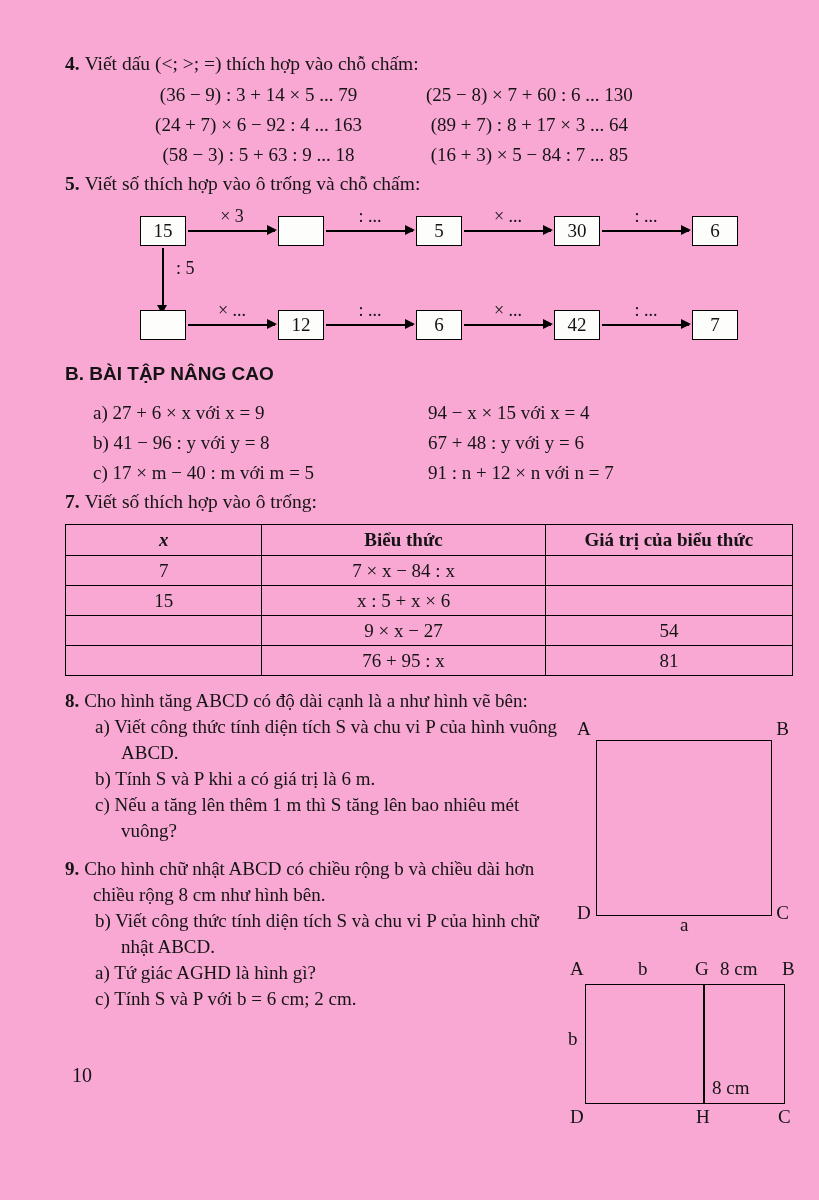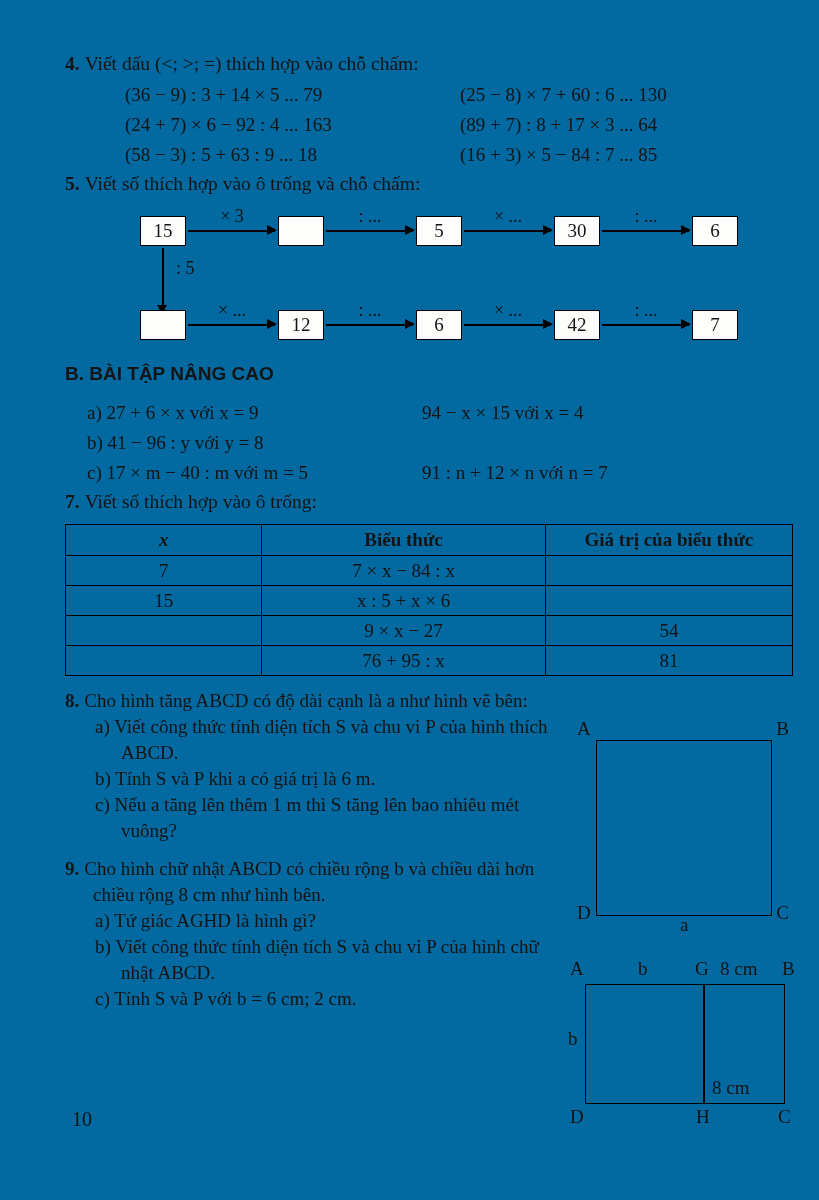--- a/index.html
+++ b/index.html
@@ -1,28 +1,28 @@
 <!DOCTYPE html>
 <html><head>
 <meta charset="utf-8">
 <style>
   * { margin:0; padding:0; box-sizing:border-box; }
   html,body { background:#e8e8e8; }
   .page {
     position:relative; width:819px; height:1200px; margin:0 auto;
-    background:#0369a1; color:#141414; overflow:hidden;
+    background:#f9a8d4; color:#141414; overflow:hidden;
     font-family:"Liberation Serif", serif; font-size:19px;
   }
   .content { position:absolute; left:65px; top:50px; width:728px; }
 
   .phead { line-height:28px; font-size:19.5px; }
   .pnum { font-weight:bold; margin-right:5px; }
 
   
-  .p4cols { display:flex; margin-left:60px; margin-top:2px; }
+  .p4cols { display:flex; margin-left:26px; margin-top:2px;text-align:center; }
   .p4cols .colL { width:335px; }
   .expr { line-height:30px; white-space:nowrap; }
 
   
   .p5 { margin-top:0; }
   .flow { position:relative; height:148px; margin-top:6px; }
   .flow-row { position:absolute; left:75px; display:flex; align-items:center; }
   .flow-row1 { top:12px; }
   .flow-row2 { top:106px; }
   .fbox {
@@ -45,21 +45,21 @@
     content:""; position:absolute; bottom:-8px; left:-4.6px; width:0; height:0;
     border-top:9px solid #000; border-left:5px solid transparent; border-right:5px solid transparent;
   }
   .varrow-lbl { position:absolute; left:111px; top:54px; font-size:18px; }
 
   
   .secB { margin-top:8px; font-family:"Liberation Sans", sans-serif; font-weight:bold; font-size:19px; line-height:28px; }
 
   
   .p6 { margin-top:10px; }
-  .p6rows { margin-left:22px; margin-top:2px; }
+  .p6rows { margin-left:28px; margin-top:2px; }
   .p6row { display:flex; line-height:30px; }
   .p6row .l { width:335px; white-space:nowrap; }
   .p6row .r { white-space:nowrap; }
 
   
   .p7wrap { }
   table.p7 { border-collapse:collapse; width:100%; margin-top:8px; }
   .p7 th, .p7 td { border:1.5px solid #000; text-align:center; height:30px; font-size:19px; padding:0 4px; }
   .p7 th { font-weight:bold; height:31px; }
   .p7 thead th:first-child { font-style:italic; }
@@ -88,21 +88,21 @@
   .fig9 .lab-topb { left:72px;  top:2px; }
   .fig9 .lab-g    { left:129px; top:2px; }
   .fig9 .lab-8top { left:154px; top:2px; }
   .fig9 .lab-bb   { left:216px; top:2px; }
   .fig9 .lab-leftb{ left:2px;   top:72px; }
   .fig9 .lab-8in  { left:146px; top:121px; }
   .fig9 .lab-d    { left:4px;   top:150px; }
   .fig9 .lab-h    { left:130px; top:150px; }
   .fig9 .lab-c    { left:212px; top:150px; }
 
-  .pagenum { position:absolute; left:72px; top:1108px; font-size:20px; }
+  .pagenum { position:absolute; left:72px; top:1064px; font-size:20px; }
 </style>
 </head>
 <body>
 
 <div class="page">
   <div class="content">
 
     <section>
       <div class="phead">
         <span class="pnum">4.</span><span>Viết dấu (&lt;; &gt;; =) thích hợp vào chỗ chấm:</span>
@@ -182,20 +182,21 @@
     <h2 class="secB">B. BÀI TẬP NÂNG CAO</h2>
 
     <section class="p6">
       <div class="p6rows">
         <div class="p6row">
           <div class="l">a) 27 + 6 × x với x = 9</div>
           <div class="r">94 − x × 15 với x = 4</div>
         </div>
         <div class="p6row">
           <div class="l">b) 41 − 96 : y với y = 8</div>
+          <div class="r">67 + 48 : y với y = 6</div>
         </div>
         <div class="p6row">
           <div class="l">c) 17 × m − 40 : m với m = 5</div>
           <div class="r">91 : n + 12 × n với n = 7</div>
         </div>
       </div>
     </section>
 
     <section class="p7wrap">
       <div class="phead">
@@ -237,33 +238,33 @@
           </tr>
         </tbody>
       </table>
     </section>
 
     <section class="pblock">
       <div class="phead2">
         <span class="pnum">8.</span><span>Cho hình tăng ABCD có độ dài cạnh là a như hình vẽ bên:</span>
       </div>
       <div class="pitems">
-        <div class="pitem">a) Viết công thức tính diện tích S và chu vi P của hình thích ABCD.</div>
+        <div class="pitem">a) Viết công thức tính diện tích S và chu vi P của hình vuông ABCD.</div>
         <div class="pitem">b) Tính S và P khi a có giá trị là 6 m.</div>
         <div class="pitem">c) Nếu a tăng lên thêm 1 m thì S tăng lên bao nhiêu mét vuông?</div>
       </div>
     </section>
 
     <section class="pblock">
       <div class="phead2">
         <span class="pnum">9.</span><span>Cho hình chữ nhật ABCD có chiều rộng b và chiều dài hơn chiều rộng 8 cm như hình bên.</span>
       </div>
       <div class="pitems">
+        <div class="pitem">b) Viết công thức tính diện tích S và chu vi P của hình chữ nhật ABCD.</div>
         <div class="pitem">a) Tứ giác AGHD là hình gì?</div>
-        <div class="pitem">b) Viết công thức tính diện tích S và chu vi P của hình chữ nhật ABCD.</div>
         <div class="pitem">c) Tính S và P với b = 6 cm; 2 cm.</div>
       </div>
     </section>
   </div>
 
   <div class="fig fig8">
     <span class="lab lab-a">A</span>
     <span class="lab lab-b">B</span>
     <div class="sq"></div>
     <span class="lab lab-d">D</span>

